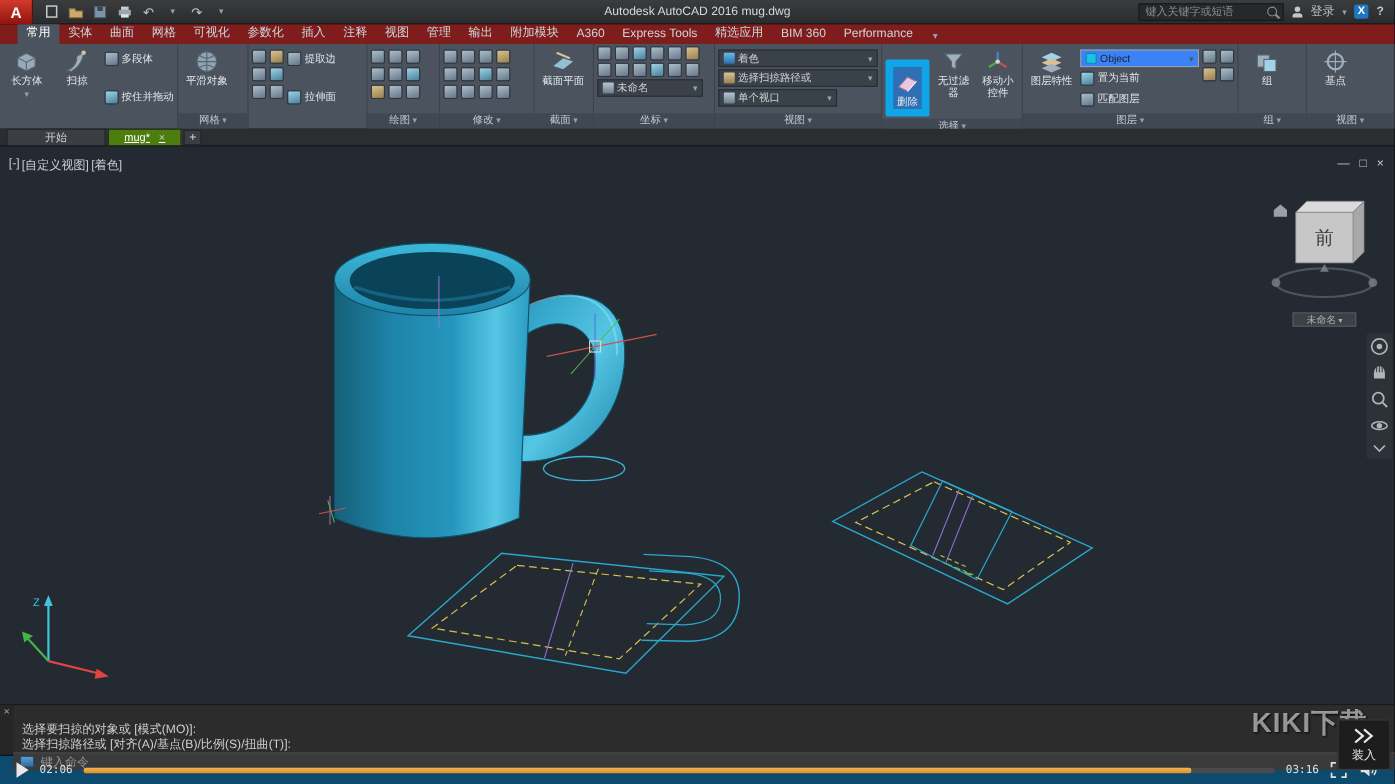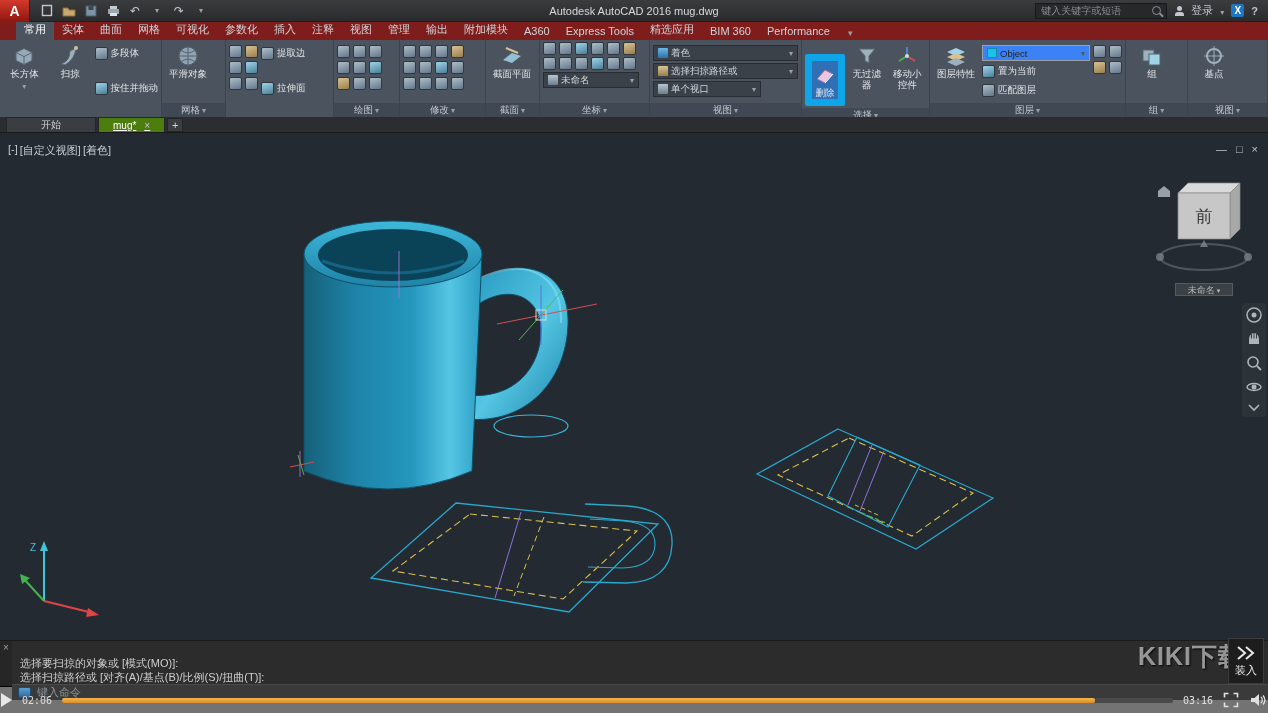--- a/index.html
+++ b/index.html
@@ -75,30 +75,30 @@
   
   .cmd{height:46px;background:#2c2c2c;display:flex;border-top:1px solid #1a1a1a;}
   .cmd-side{width:12px;background:#262626;display:flex;flex-direction:column;align-items:center;padding-top:2px;color:#9aa0a6;font-size:10px;}
   .cmd-side span{cursor:pointer;line-height:10px;}
   .cmd-body{flex:1;display:flex;flex-direction:column;margin-top:15px;}
   .cmd-line{height:14px;line-height:14px;color:#cfcfcf;font-size:11px;padding-left:8px;white-space:nowrap;}
   .cmd-input{flex:1;background:#3a3a3a;border-top:1px solid #4a4a4a;display:flex;align-items:center;gap:6px;padding-left:6px;color:#8e9296;font-size:11px;cursor:text;}
   .cmd-kicon{width:13px;height:11px;background:linear-gradient(#5f9fd0,#32689a);border:1px solid #244a6e;border-radius:2px;}
 
   
-  .player{height:27px;background:#737373;display:flex;align-items:center;gap:10px;padding:0 1px;border-top:1px solid #000;}
+  .player{height:27px;background:#0c4a6e;display:flex;align-items:center;gap:10px;padding:0 15px;border-top:1px solid #000;}
   .playbtn{width:0;height:0;border-left:11px solid #e8e8e8;border-top:7px solid transparent;border-bottom:7px solid transparent;cursor:pointer;}
   .ptime{color:#e0e0e0;font-size:10px;font-family:"DejaVu Sans Mono",monospace;}
   .track{flex:1;height:5px;background:#4a4a4a;border-radius:2px;position:relative;cursor:pointer;}
   .track .fill{height:100%;background:linear-gradient(#f4b54e,#db8f2a);border-radius:2px;}
   .picon{cursor:pointer;display:flex;align-items:center;}
 
   
   .watermark{position:absolute;right:24px;bottom:40px;font-size:25px;font-weight:bold;color:rgba(240,240,240,.6);text-shadow:1px 1px 2px rgba(0,0,0,.9);letter-spacing:1px;pointer-events:none;}
-  .loadbtn{position:absolute;right:4px;bottom:29px;width:36px;height:46px;background:#1d1d1d;border:1px solid #3c3c3c;display:flex;flex-direction:column;align-items:center;justify-content:center;gap:2px;color:#e8e8e8;font-size:11px;cursor:pointer;}
+  .loadbtn{position:absolute;right:4px;bottom:13px;width:48px;height:46px;background:#1d1d1d;border:1px solid #3c3c3c;display:flex;flex-direction:column;align-items:center;justify-content:center;gap:2px;color:#e8e8e8;font-size:11px;cursor:pointer;}
 </style>
 </head>
 <body>
 
 <div class="screen">
 
   <div class="titlebar">
     <div class="applogo">
         <span>A</span>
       </div>

